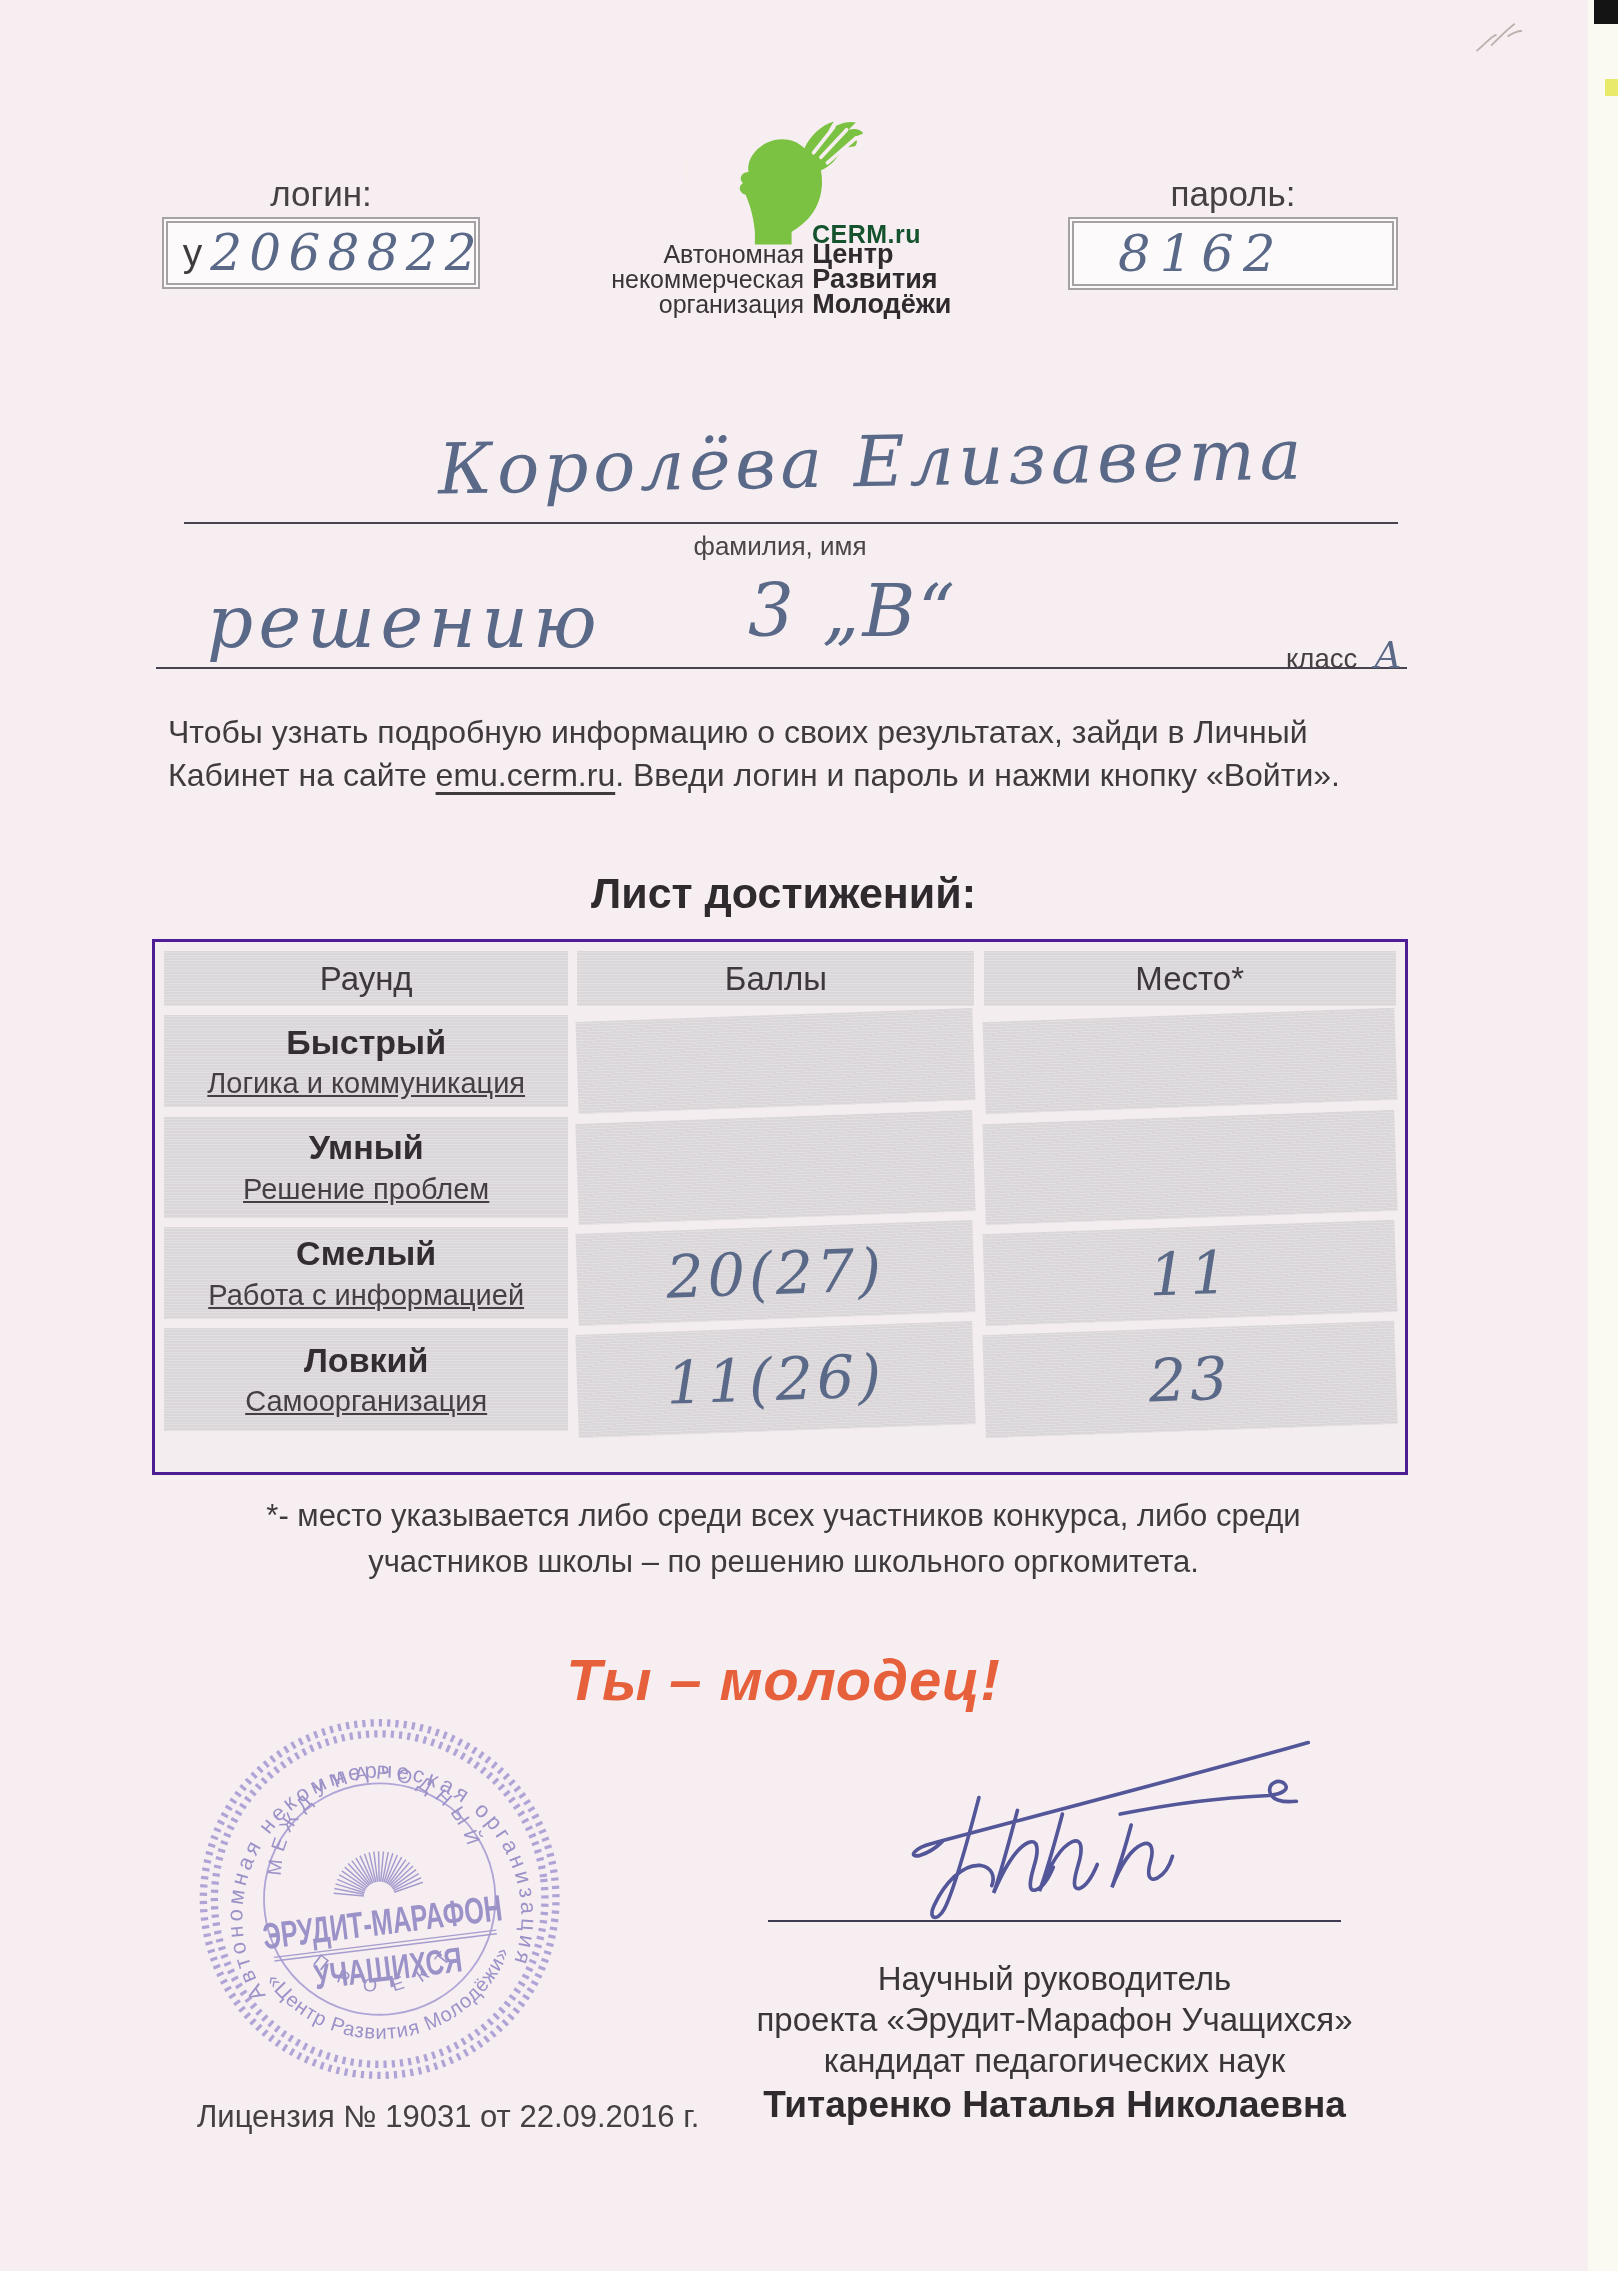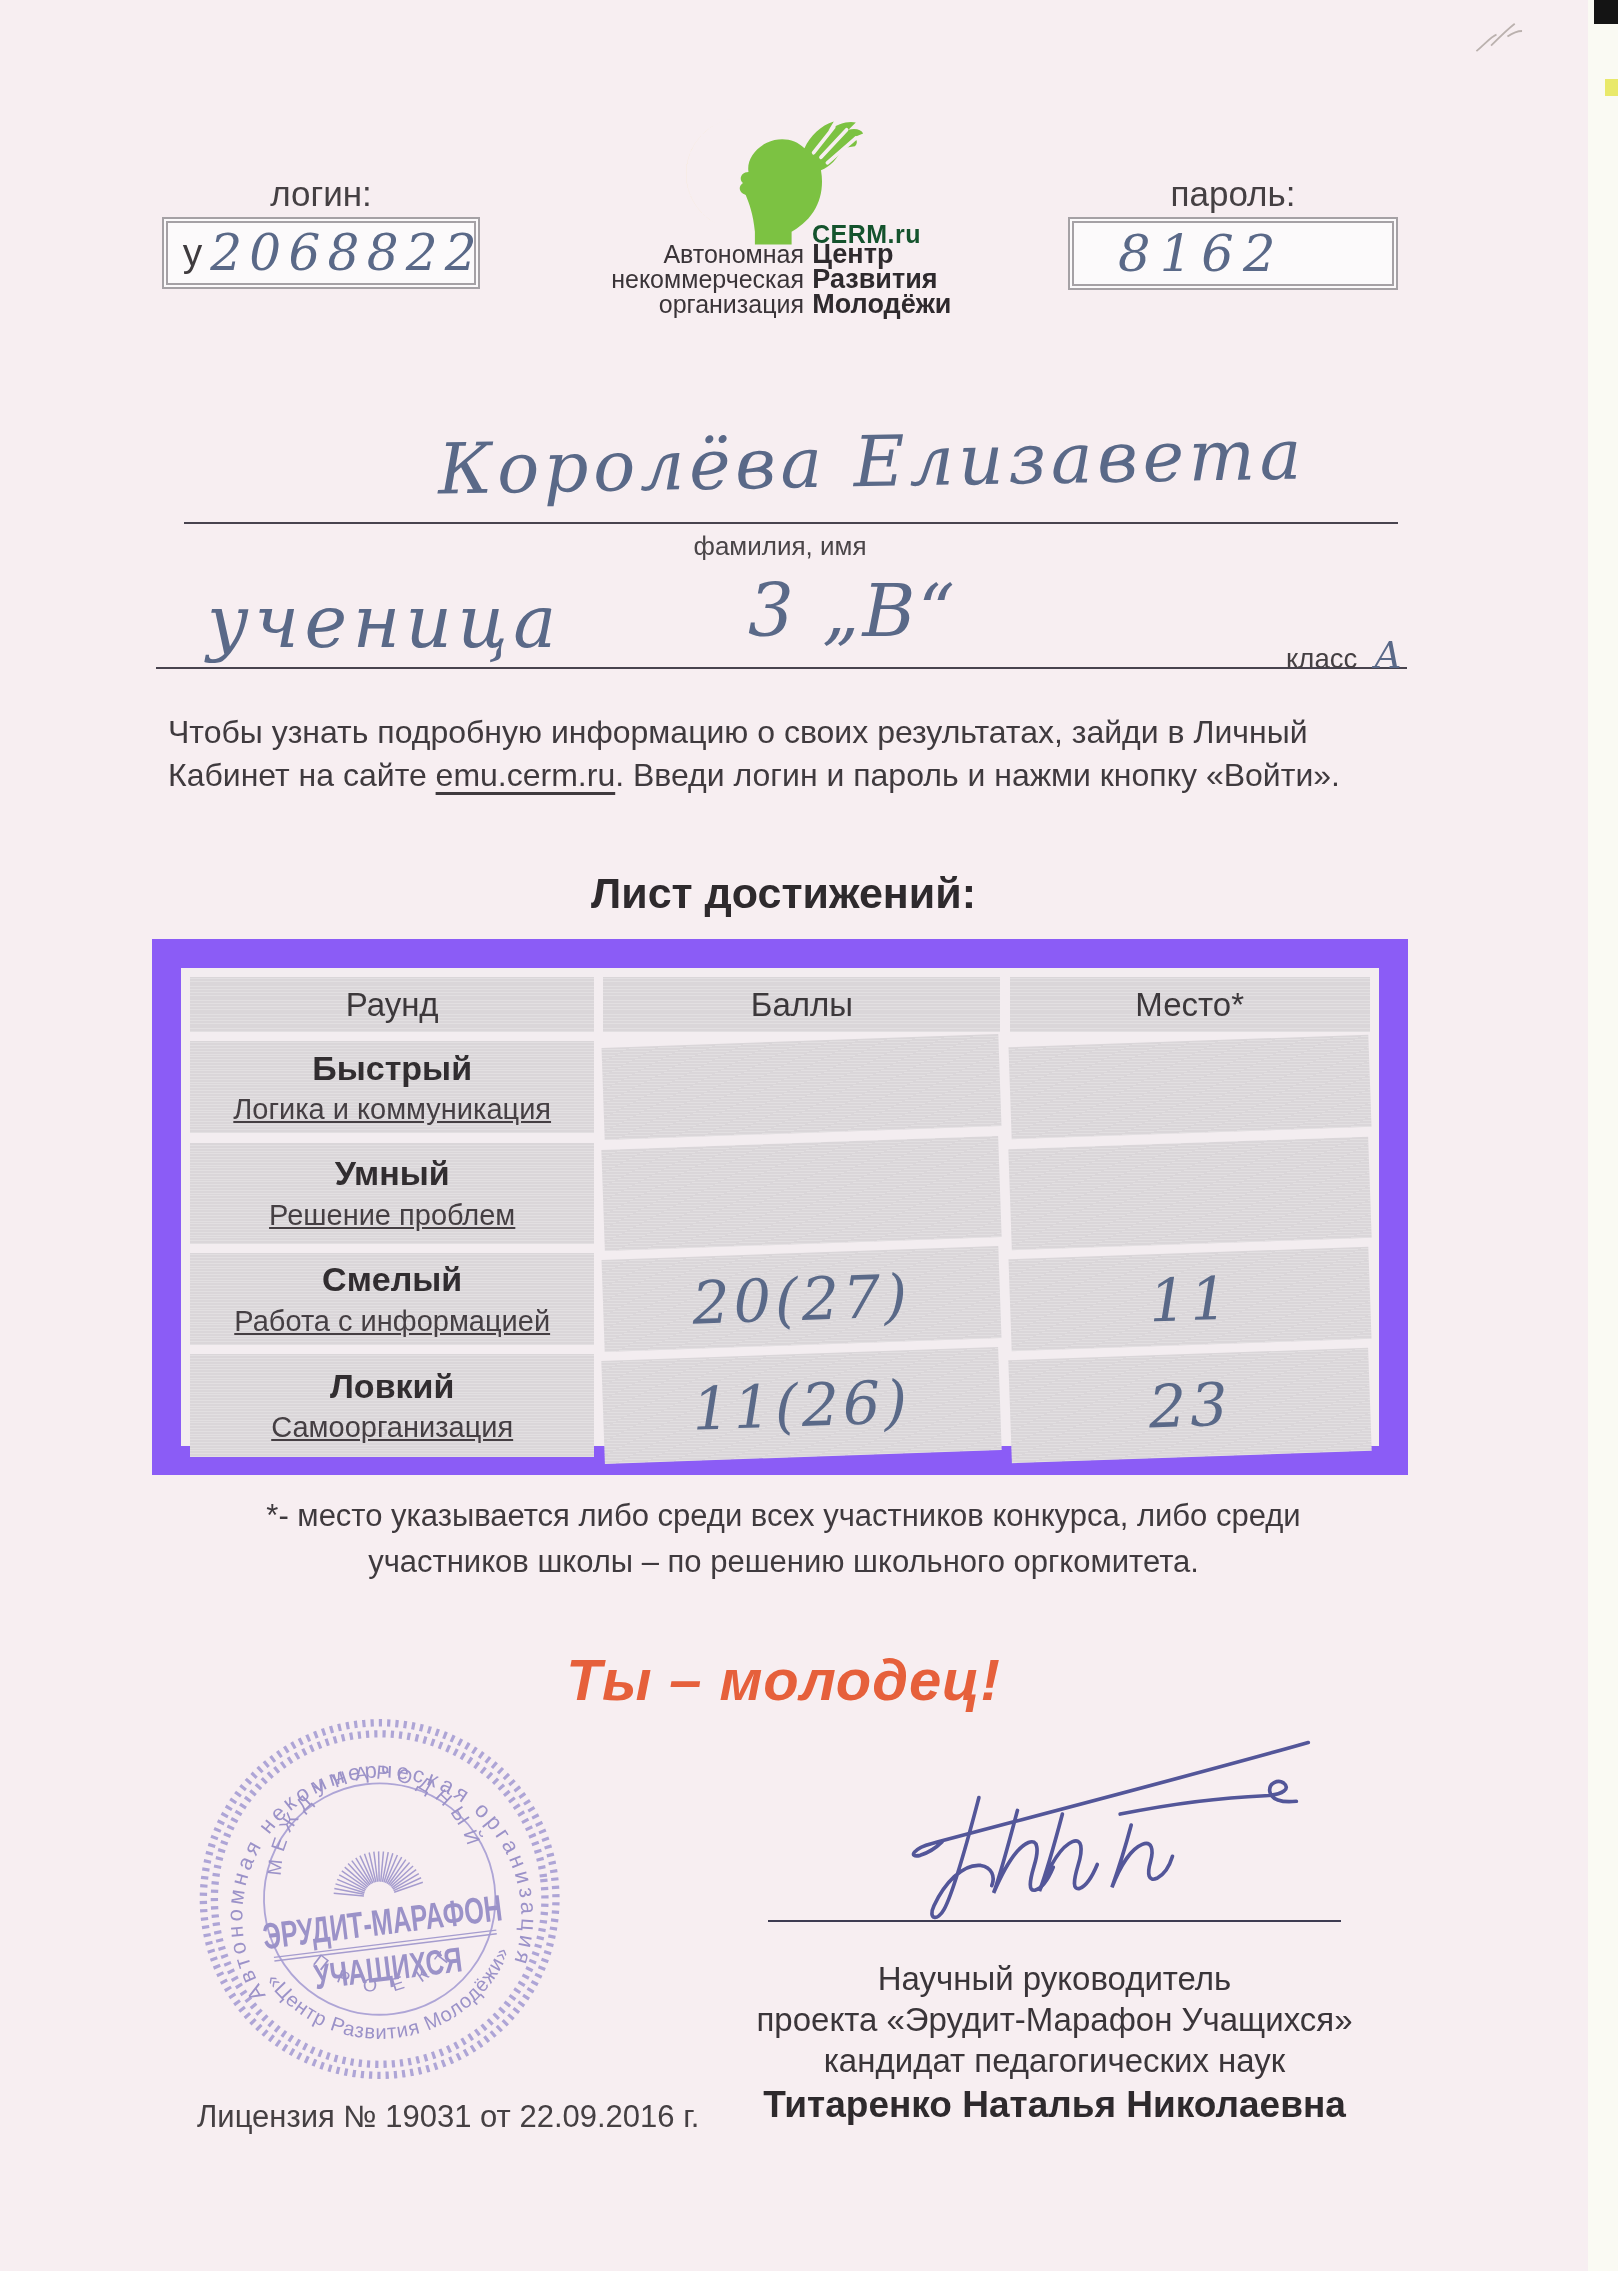--- a/index.html
+++ b/index.html
@@ -22,21 +22,21 @@
   .org-grid{display:grid;grid-template-columns:292px auto;column-gap:8.3px;}
   .org-left{text-align:right;font-size:25px;line-height:25px;color:#3a3438;}
   .org-right{font-weight:bold;font-size:27px;line-height:25px;color:#2e2a2d;}
   .cerm{font-weight:bold;font-size:25px;color:#14532d;letter-spacing:0.5px;}
   
   .wline{height:1.8px;background:#48434e;}
   
   .intro{font-size:32px;line-height:43px;color:#3f3a3e;}
   .intro a{color:#3f3a3e;text-decoration:underline;text-underline-offset:5.5px;}
   
-  .table-outer{background:#8b5cf6;padding:29px;box-sizing:border-box;}
+  .table-outer{background:#4c1d95;padding:3px;box-sizing:border-box;}
   .table-inner{background:#f3edf0;padding:9.2px;height:100%;box-sizing:border-box;}
   .table-grid{
     display:grid;grid-template-columns:404px 397px 1fr;
     grid-template-rows:55px 92px 101px 92px 103px;gap:9.2px;height:100%;
   }
   .t-cell{
     background:#dad6d9;
     background-image:repeating-linear-gradient(0deg,rgba(255,255,255,.22) 0 0.9px,transparent 0.9px 2.8px);
     display:flex;flex-direction:column;align-items:center;justify-content:center;
     overflow:visible;
@@ -99,21 +99,21 @@
 
 <div class="abs field-label" style="left:1068px;top:174px;width:330px;">пароль:</div>
 <div class="abs field-box" style="left:1068px;top:217px;width:330px;height:73px;">
   <span class="hw" style="font-size:51px;letter-spacing:9.2px;margin-left:44px;">8162</span>
 </div>
 
 <div class="abs hw center" style="left:367px;top:421px;width:1010px;font-size:70px;letter-spacing:4.6px;transform:rotate(-1deg);">Королёва Елизавета</div>
 <div class="abs wline" style="left:184px;top:522px;width:1214px;"></div>
 <div class="abs center" style="left:367px;top:531px;width:826px;font-size:26px;color:#4a4548;">фамилия, имя</div>
 
-<div class="abs hw" style="left:207px;top:580px;font-size:72px;letter-spacing:5.5px;">ученица</div>
+<div class="abs hw" style="left:207px;top:580px;font-size:72px;letter-spacing:5.5px;">решению</div>
 <div class="abs hw" style="left:748px;top:569px;font-size:72px;letter-spacing:2.8px;">3 „В“</div>
 <div class="abs wline" style="left:156px;top:667px;width:1251px;"></div>
 <div class="abs" style="left:1286px;top:634px;font-size:27.5px;color:#454043;">
   <span>класс</span>
   <span class="hw" style="font-size:37px;margin-left:9.2px;">А</span>
 </div>
 
 <div class="abs intro" style="left:168px;top:711px;width:1249px;">
   <span>Чтобы узнать подробную информацию о своих результатах, зайди в Личный</span><br>
   <span>Кабинет на сайте </span><a>emu.cerm.ru</a><span>.  Введи логин и пароль и нажми кнопку «Войти».</span>

